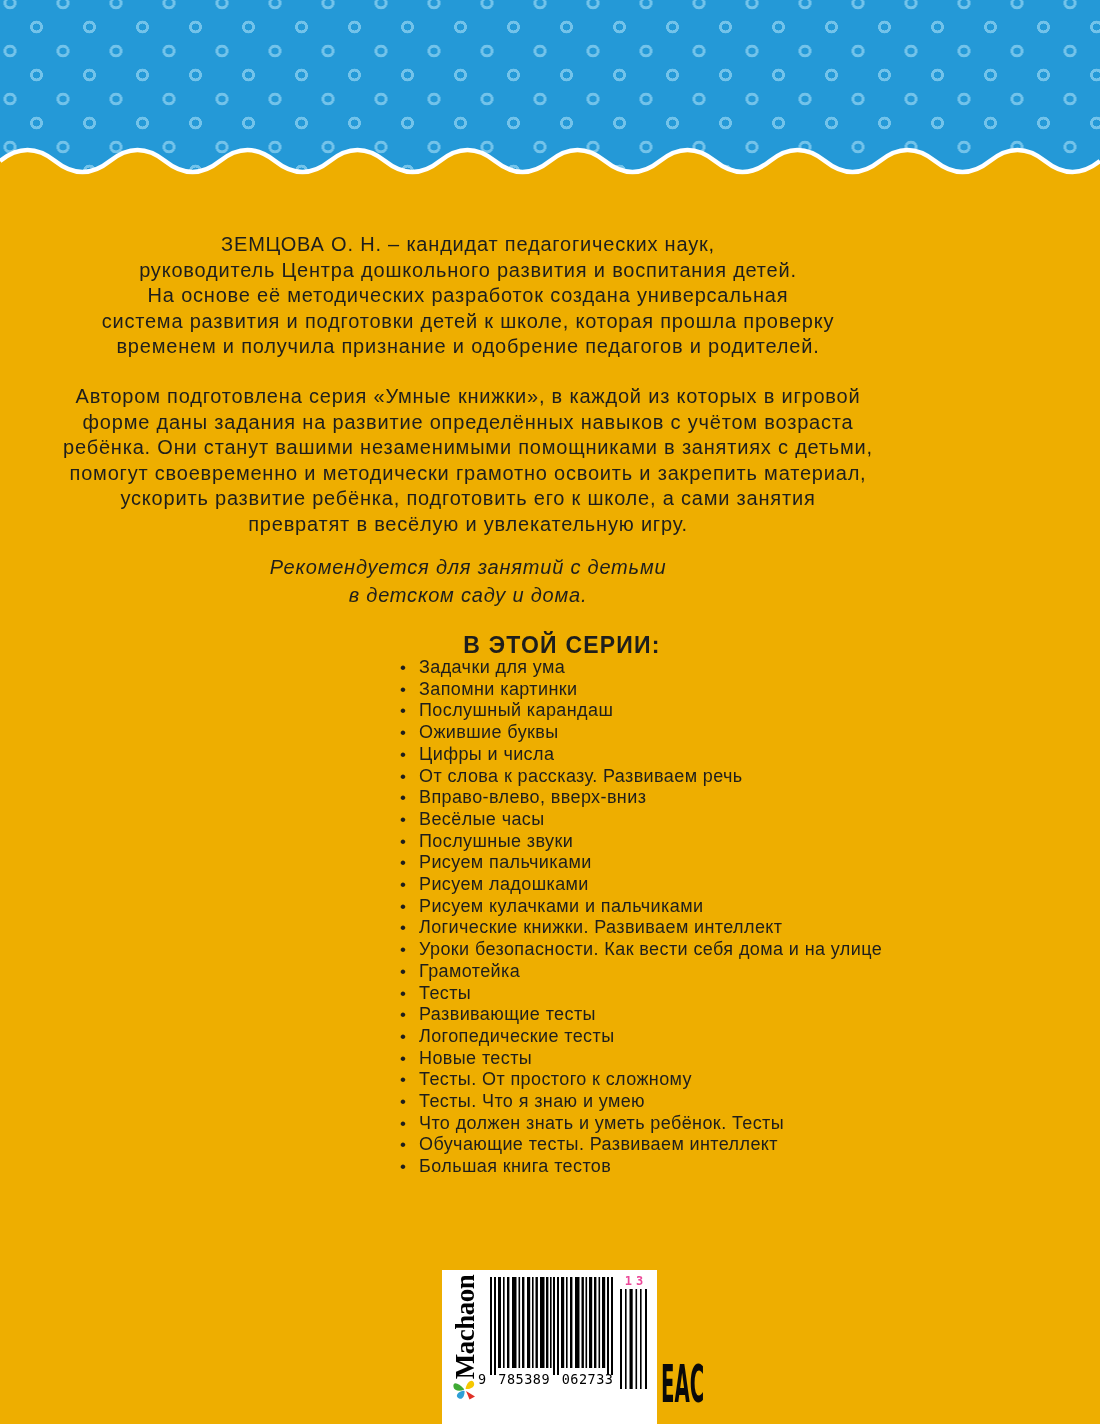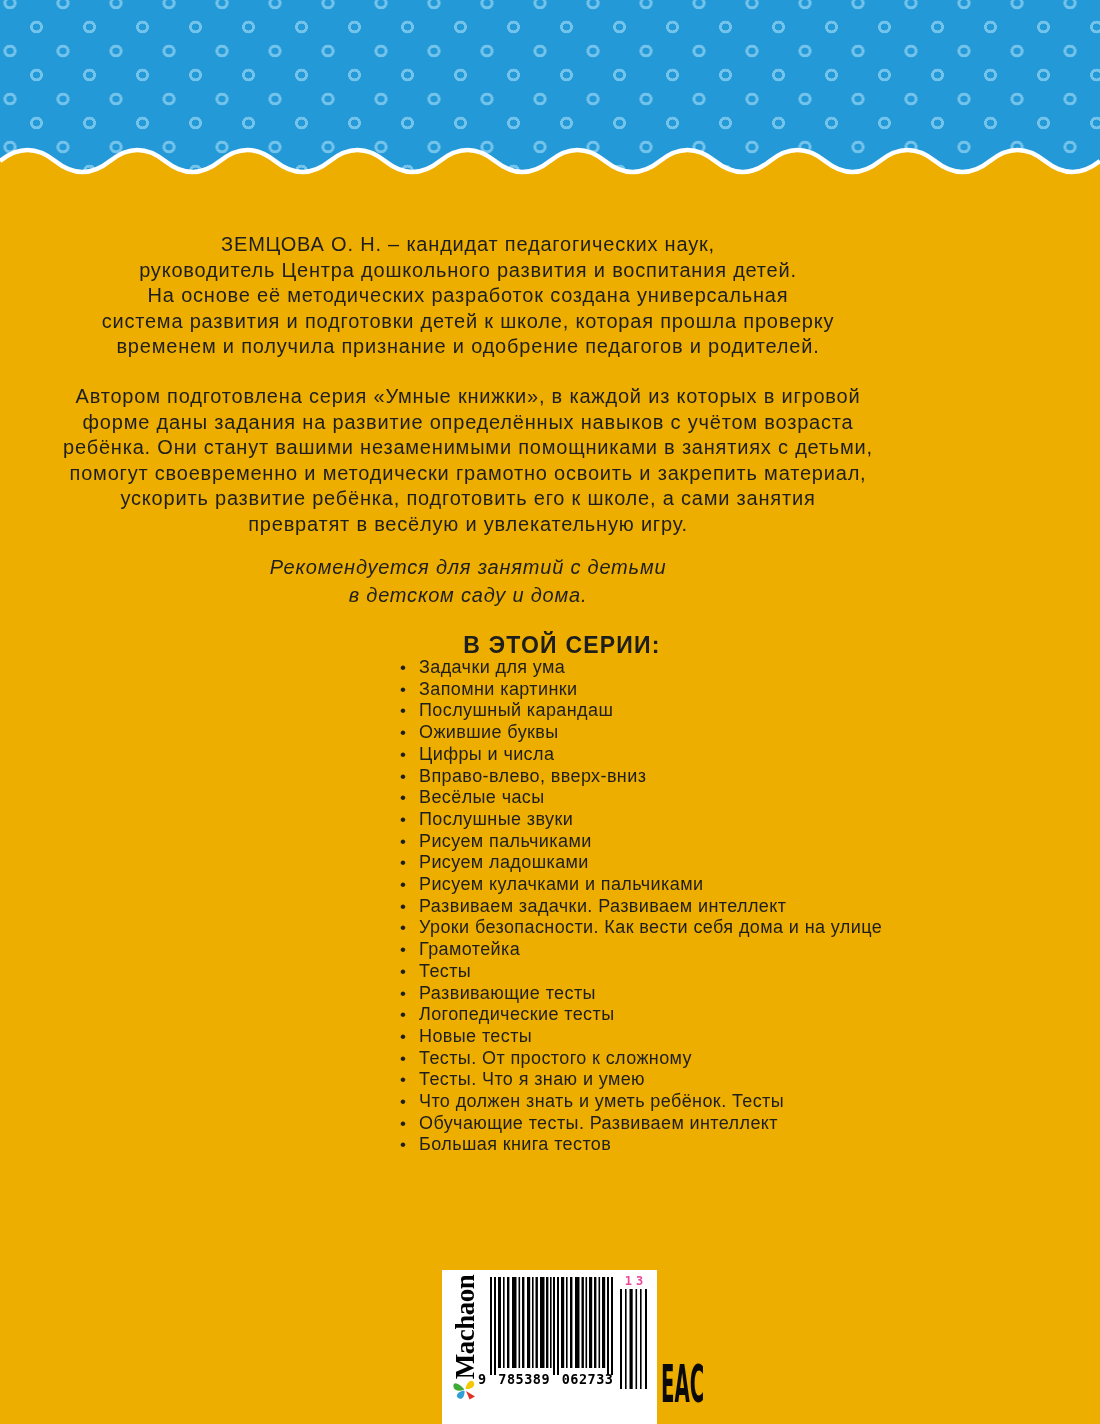--- a/index.html
+++ b/index.html
@@ -70,21 +70,21 @@
     transform-origin:0 0;
     font-family:"Liberation Serif", serif;
     font-weight:bold;font-size:27px;line-height:34px;
     letter-spacing:-0.5px;color:#000;text-align:center;
   }
   .butterfly{position:absolute;left:9px;top:107px;}
   .barcode-main{position:absolute;left:48px;top:7px;}
   .barcode-digits{
     position:absolute;left:36px;top:101px;width:140px;
     font-family:"DejaVu Sans Mono", monospace;
-    font-size:13.5px;font-weight:bold;color:#000;
+    font-size:13.5px;font-weight:normal;color:#000;
     letter-spacing:0.5px;word-spacing:3px;white-space:nowrap;
   }
   .barcode-addon{position:absolute;left:178px;top:4px;width:28px;}
   .addon-digits{
     font-family:"DejaVu Sans Mono", monospace;
     font-size:12px;font-weight:bold;color:#ec4899;
     letter-spacing:4px;text-align:center;margin-left:4px;
   }
   .addon-bars{display:block;margin-top:1px;}
   
@@ -133,35 +133,36 @@
 
       <li><span class="dot">•</span><span>Запомни картинки</span></li>
 
 
       <li><span class="dot">•</span><span>Послушный карандаш</span></li>
 
       <li><span class="dot">•</span><span>Ожившие буквы</span></li>
 
       <li><span class="dot">•</span><span>Цифры и числа</span></li>
 
+      <li><span class="dot">•</span><span>От слова к рассказу. Развиваем речь</span></li>
 
       <li><span class="dot">•</span><span>Вправо-влево, вверх-вниз</span></li>
 
 
       <li><span class="dot">•</span><span>Весёлые часы</span></li>
 
       <li><span class="dot">•</span><span>Послушные звуки</span></li>
 
       <li><span class="dot">•</span><span>Рисуем пальчиками</span></li>
 
       <li><span class="dot">•</span><span>Рисуем ладошками</span></li>
 
       <li><span class="dot">•</span><span>Рисуем кулачками и пальчиками</span></li>
 
-      <li><span class="dot">•</span><span>Развиваем задачки. Развиваем интеллект</span></li>
+      <li><span class="dot">•</span><span>Логические книжки. Развиваем интеллект</span></li>
 
       <li><span class="dot">•</span><span>Уроки безопасности. Как вести себя дома и на улице</span></li>
 
       <li><span class="dot">•</span><span>Грамотейка</span></li>
 
       <li><span class="dot">•</span><span>Тесты</span></li>
 
       <li><span class="dot">•</span><span>Развивающие тесты</span></li>
 
       <li><span class="dot">•</span><span>Логопедические тесты</span></li>

